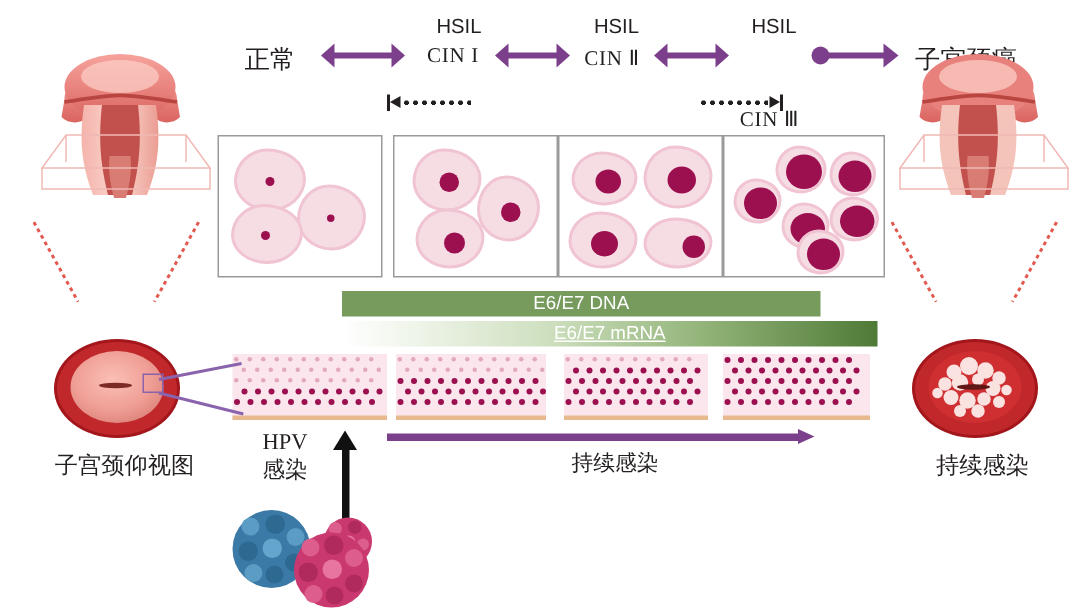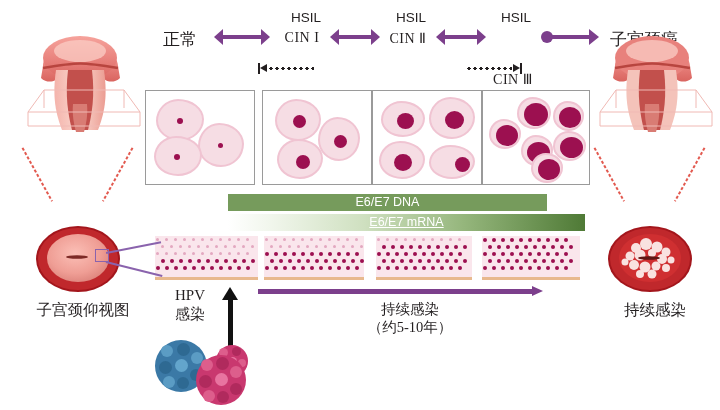--- a/index.html
+++ b/index.html
@@ -754,14 +754,13 @@
   <i style="left:7px;top:35px;width:12px;height:12px;background:#dd5e8c;"></i>
   <i style="left:21px;top:36px;width:12px;height:12px;background:#b02a5d;"></i>
 </div>
 
 <div class="abs purplearrow" style="left:258px;top:286px;width:285px;height:11px;">
   <span class="bar" style="right:10px;"></span>
     <span class="hr"></span>
 </div>
 <div class="abs persist-label" style="left:330px;top:300px;width:160px;">
   <div>持续感染</div>
-  <div>（约5-10年）</div>
 </div>
 
 </body></html>

